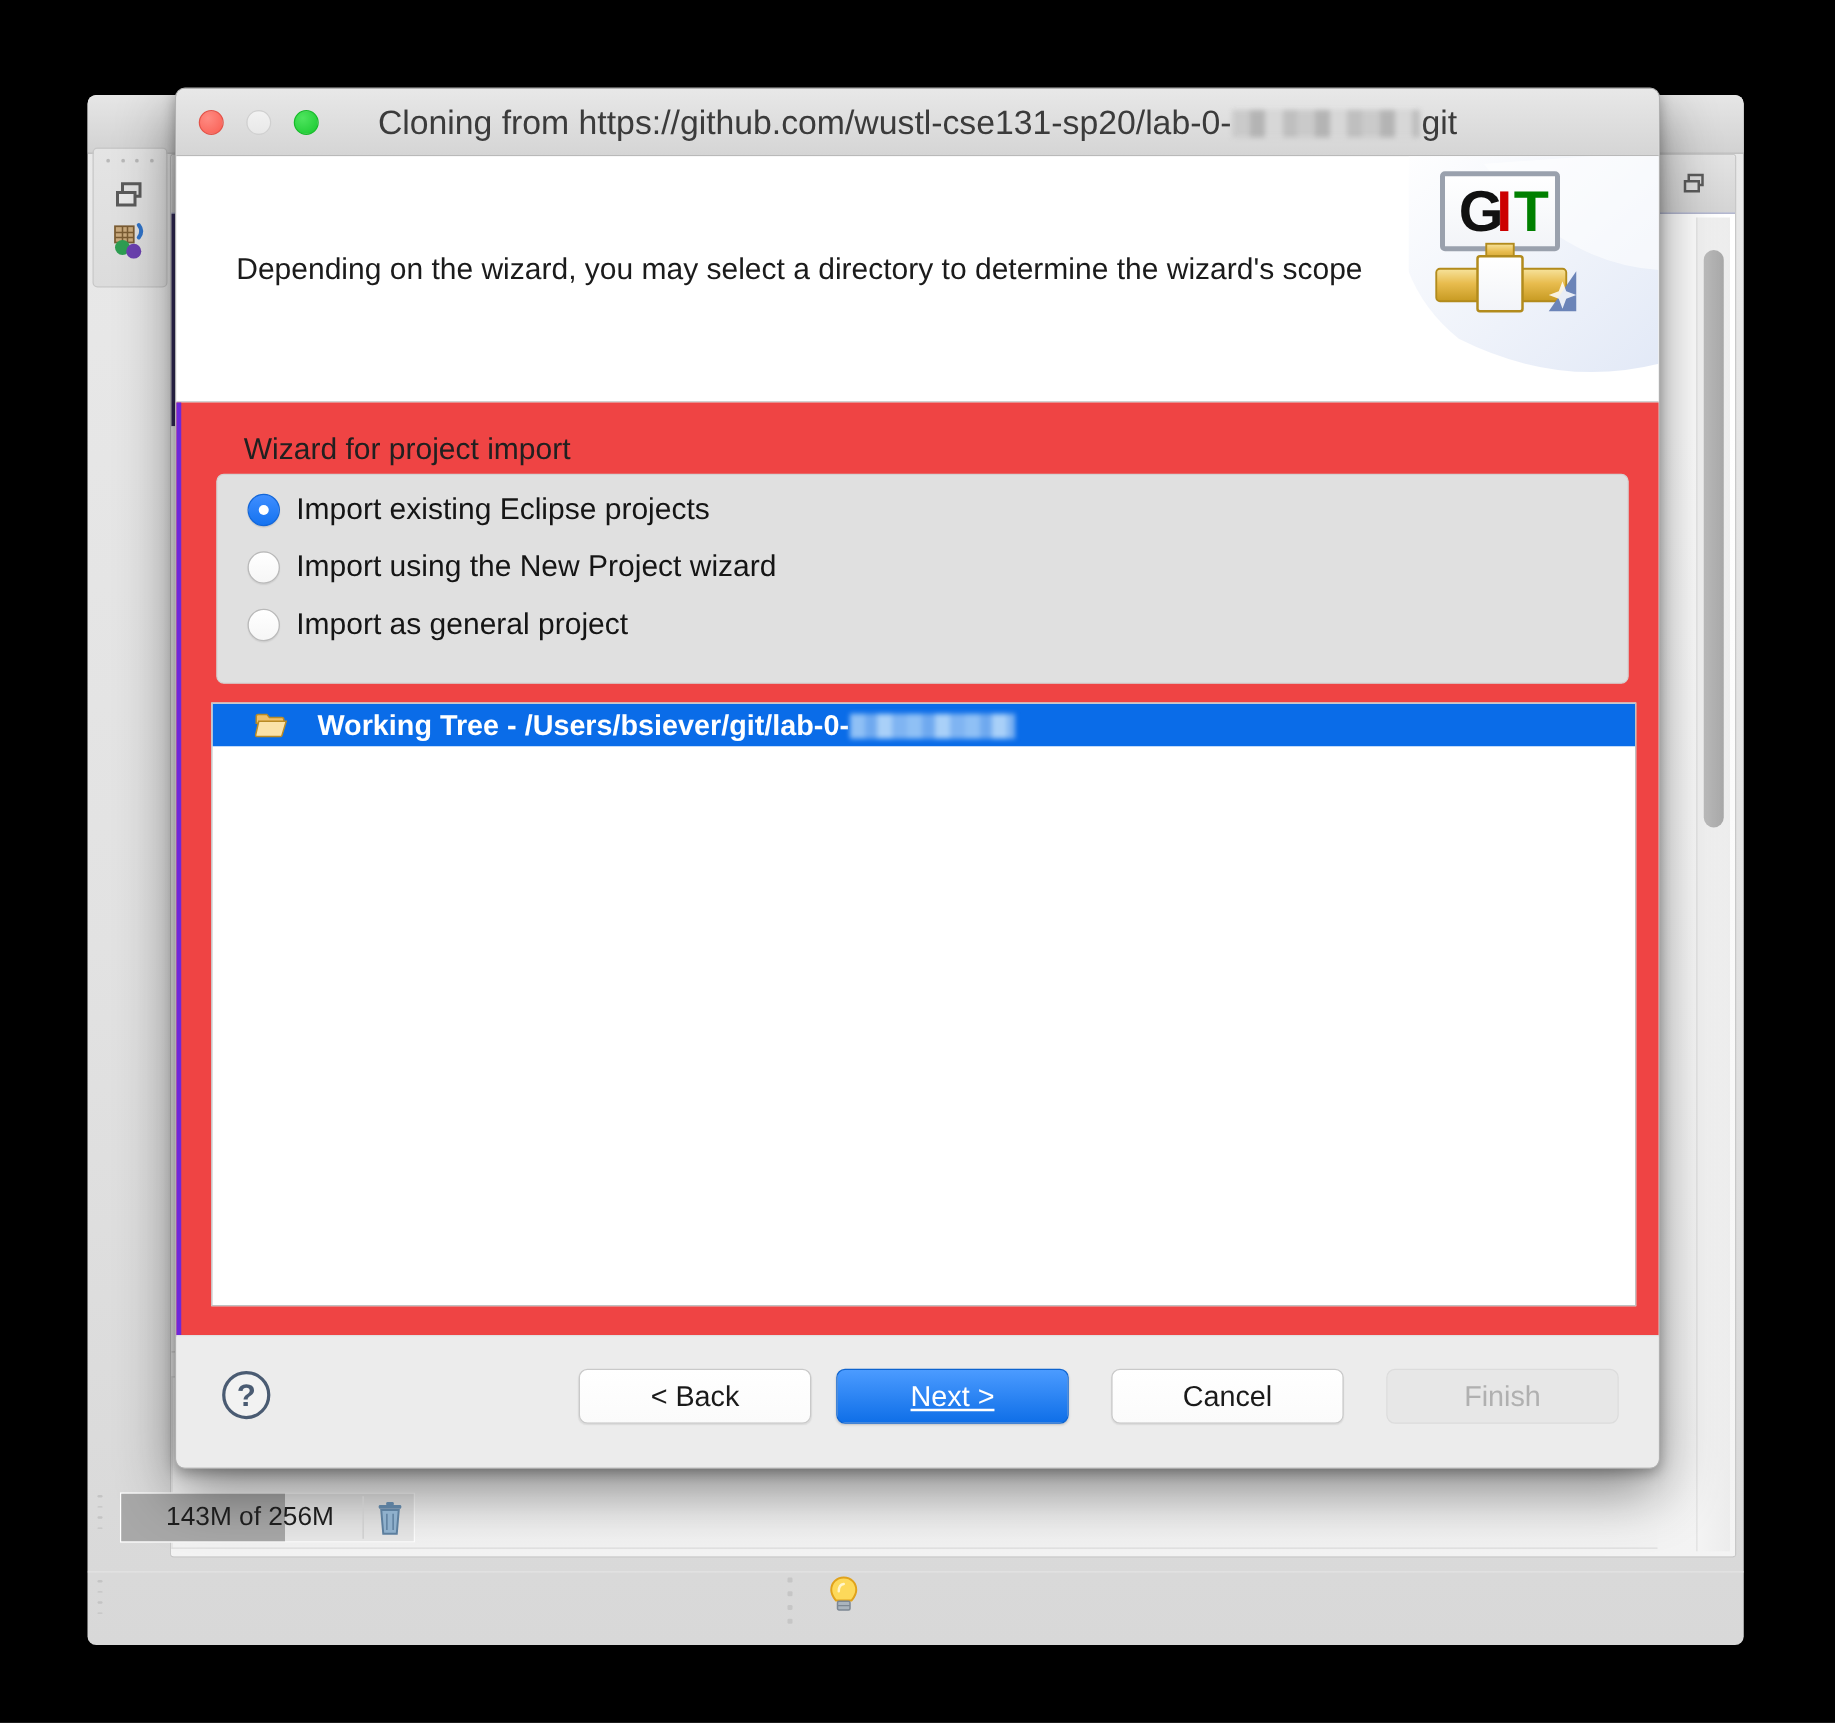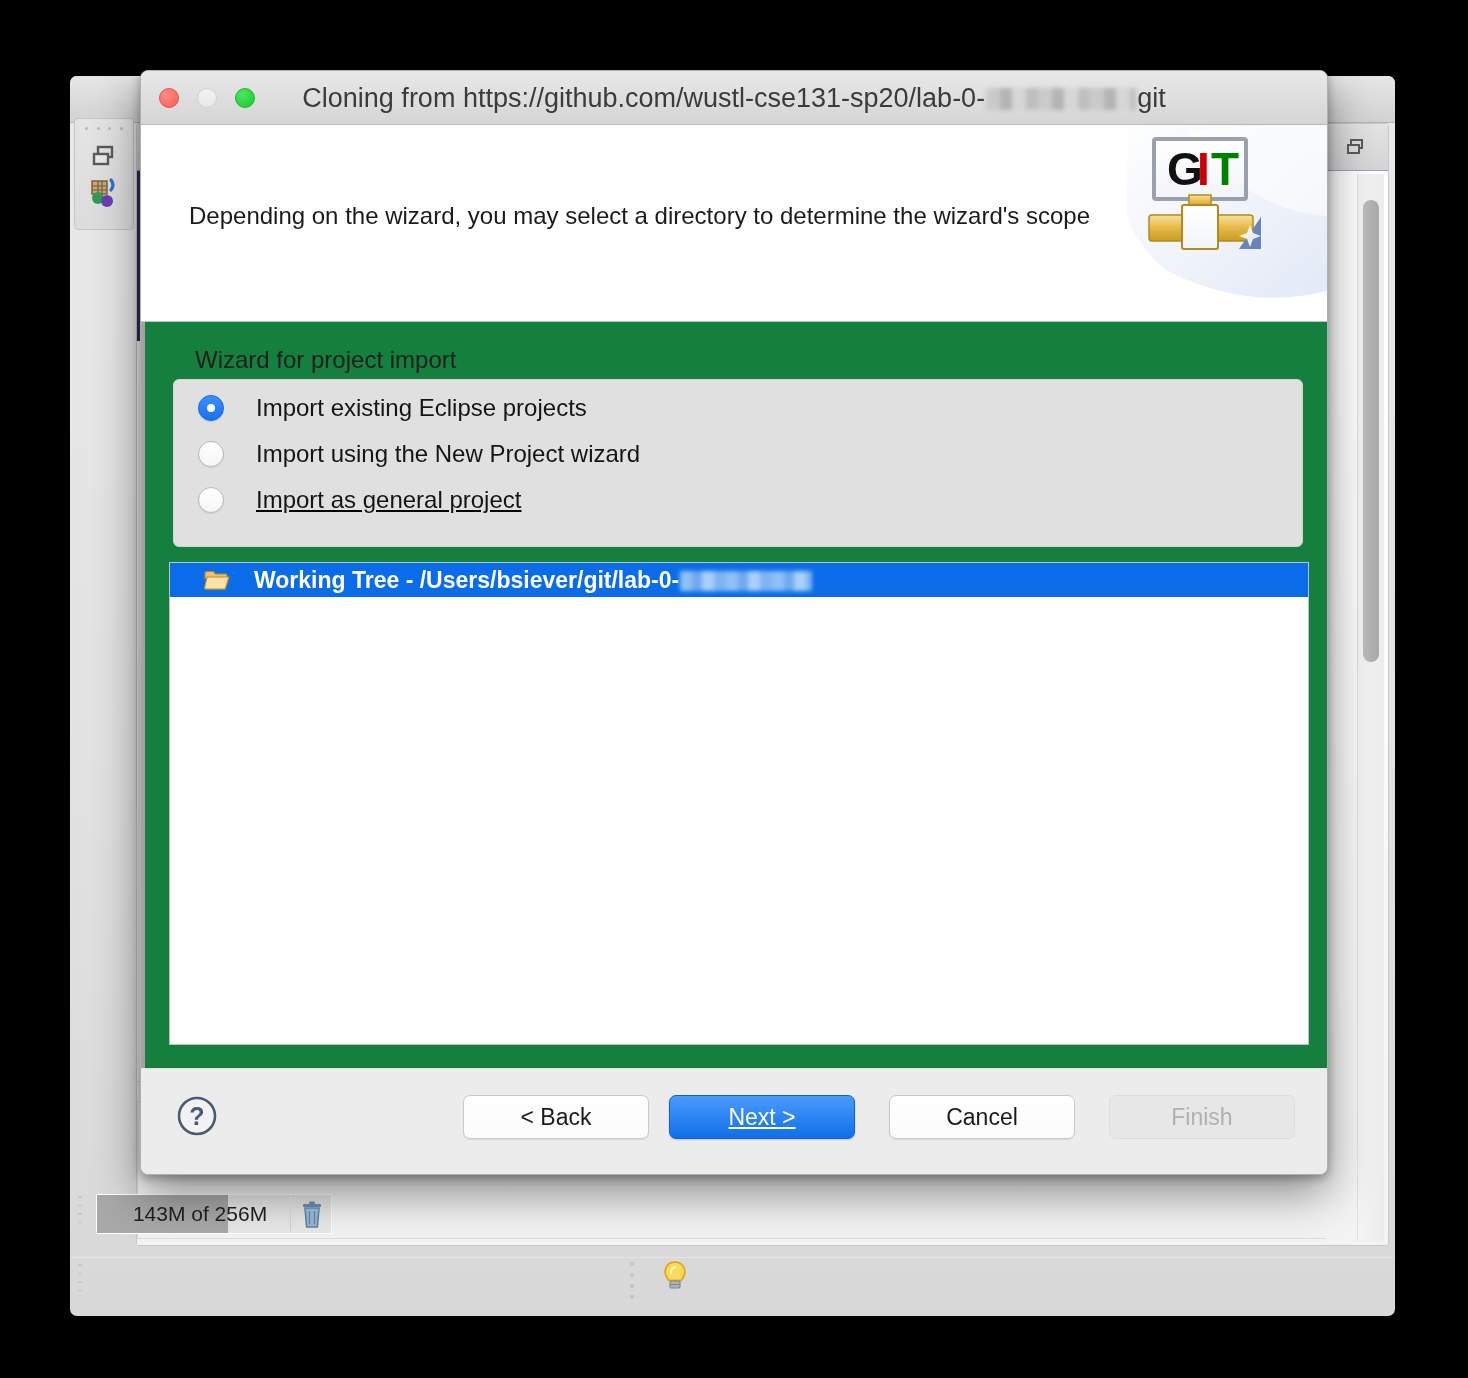--- a/index.html
+++ b/index.html
@@ -351,22 +351,22 @@
     height: 200px;
   }
 
   
   #dialog-page {
     position: absolute;
     left: 0;
     top: 251px;
     right: 0;
     bottom: 105px;
-    background: #15803d;
-    border-left: 4px solid #a3a3a3;
+    background: #ef4444;
+    border-left: 4px solid #6d28d9;
     box-sizing: border-box;
   }
   #group-label {
     position: absolute;
     left: 50px;
     top: 24px;
     font-size: 24px;
     color: #202020;
   }
   #radio-group {
@@ -378,26 +378,26 @@
     background: #e0e0e0;
     border: 1px solid #d3d3d3;
     border-radius: 6px;
     box-sizing: border-box;
   }
   .radio-row {
     position: absolute;
     left: 24px;
     display: flex;
     align-items: center;
-    gap: 32px;
+    gap: 13px;
     cursor: default;
   }
   #radio-0 { top: 14px; }
   #radio-1 { top: 60px; }
-  #radio-2 { top: 106px; text-decoration: underline; }
+  #radio-2 { top: 106px; }
   .radio-dot {
     width: 26px; height: 26px;
     border-radius: 50%;
     box-sizing: border-box;
     flex: 0 0 auto;
     position: relative;
   }
   .radio-dot.off {
     background: linear-gradient(180deg,#ffffff,#f6f6f6);
     border: 1px solid #b9b9b9;

